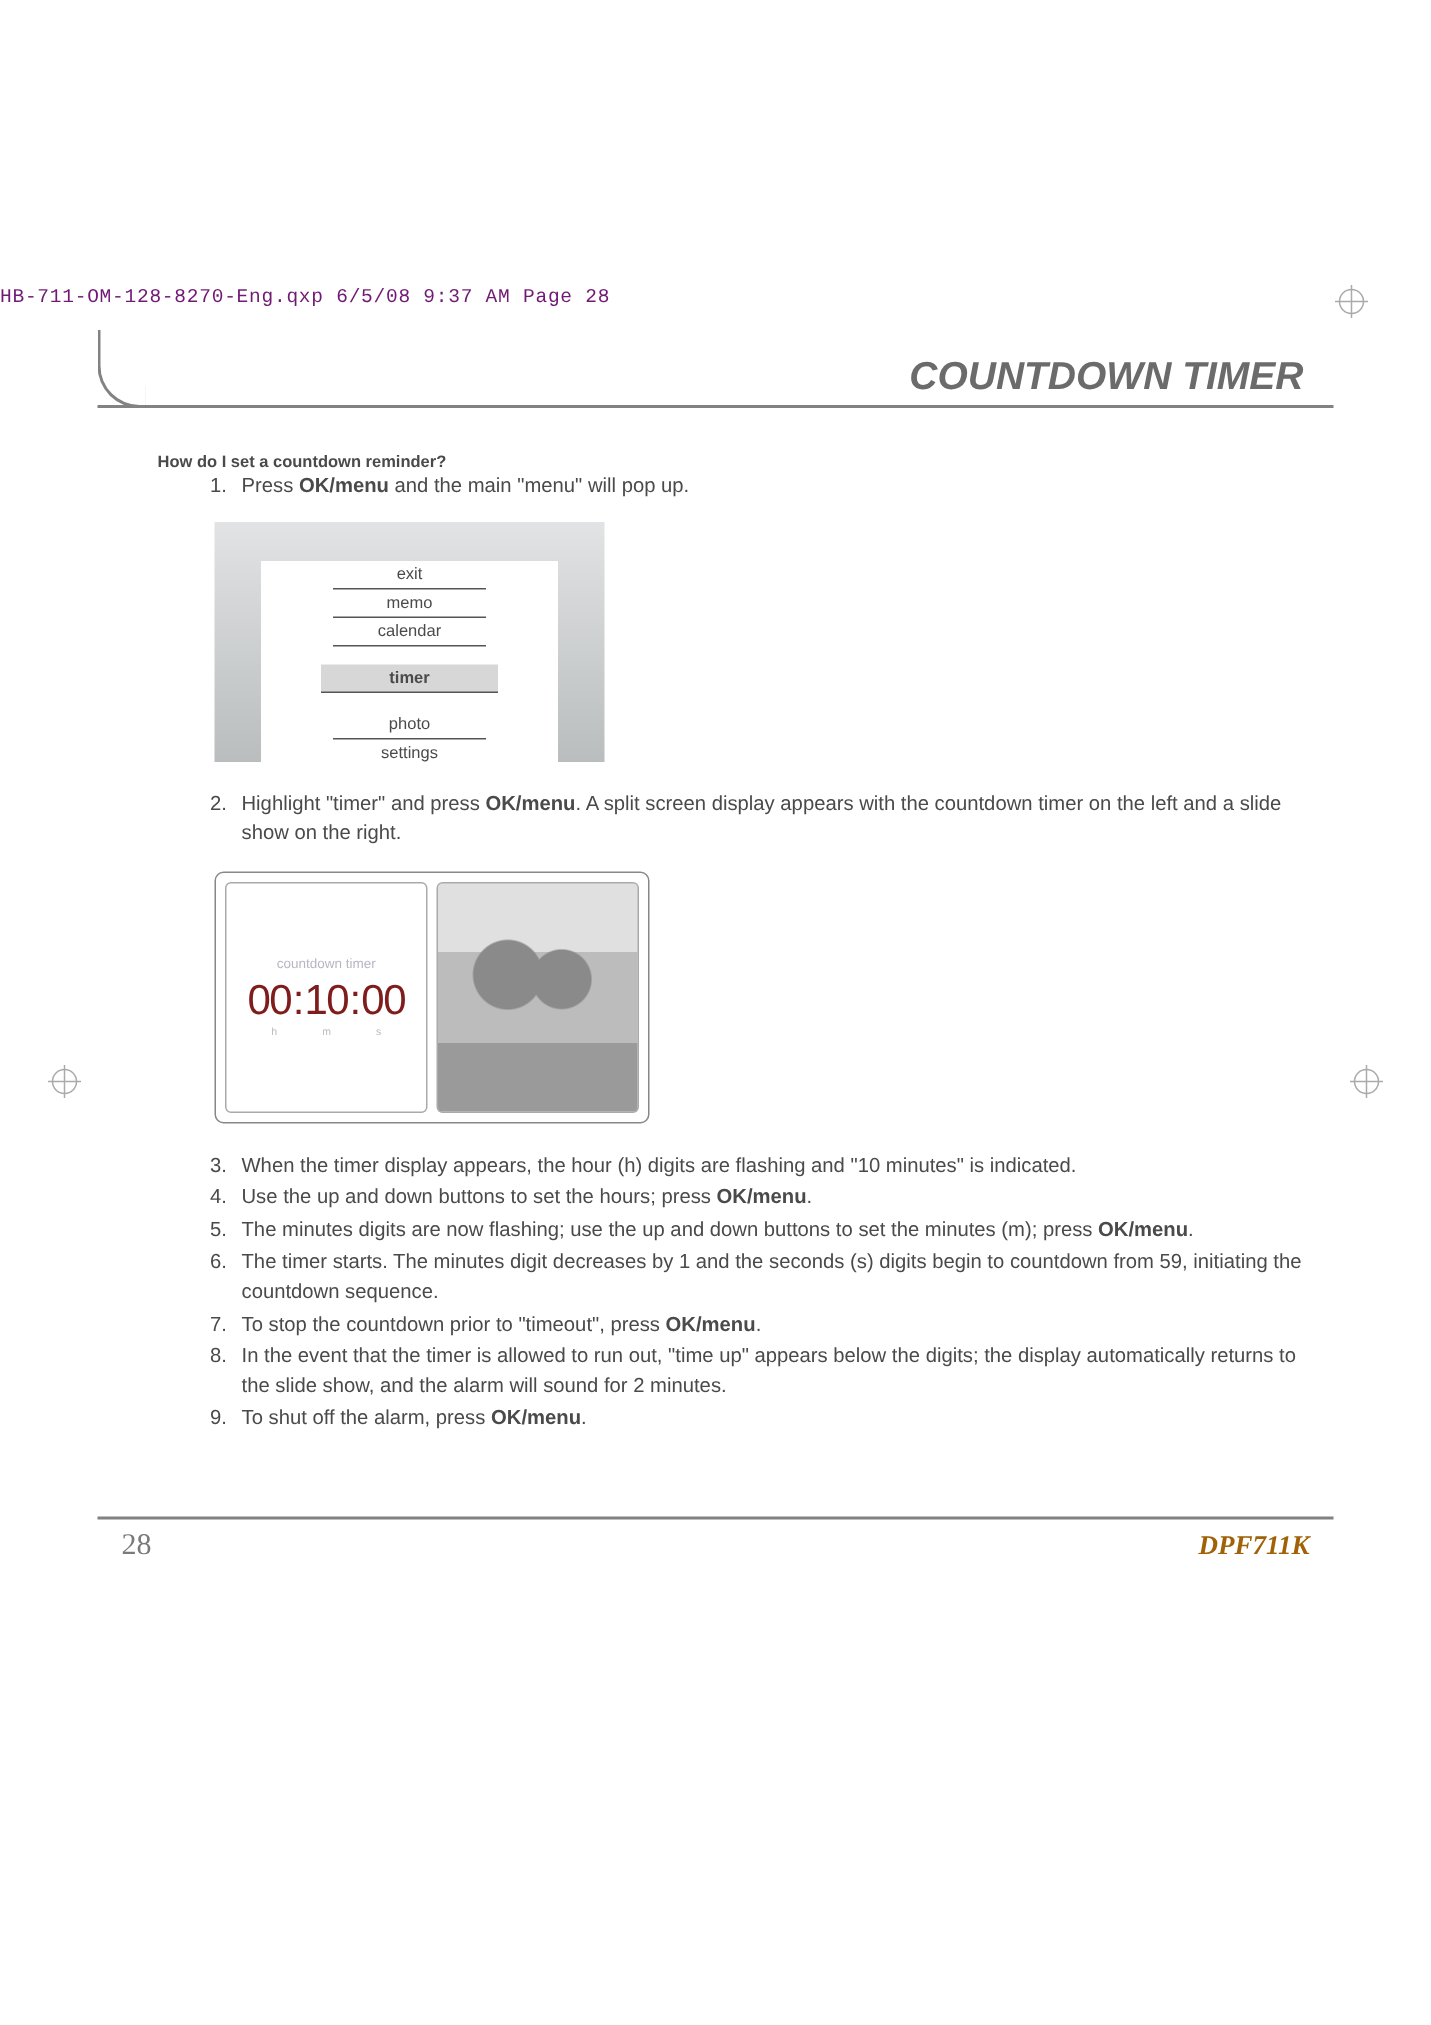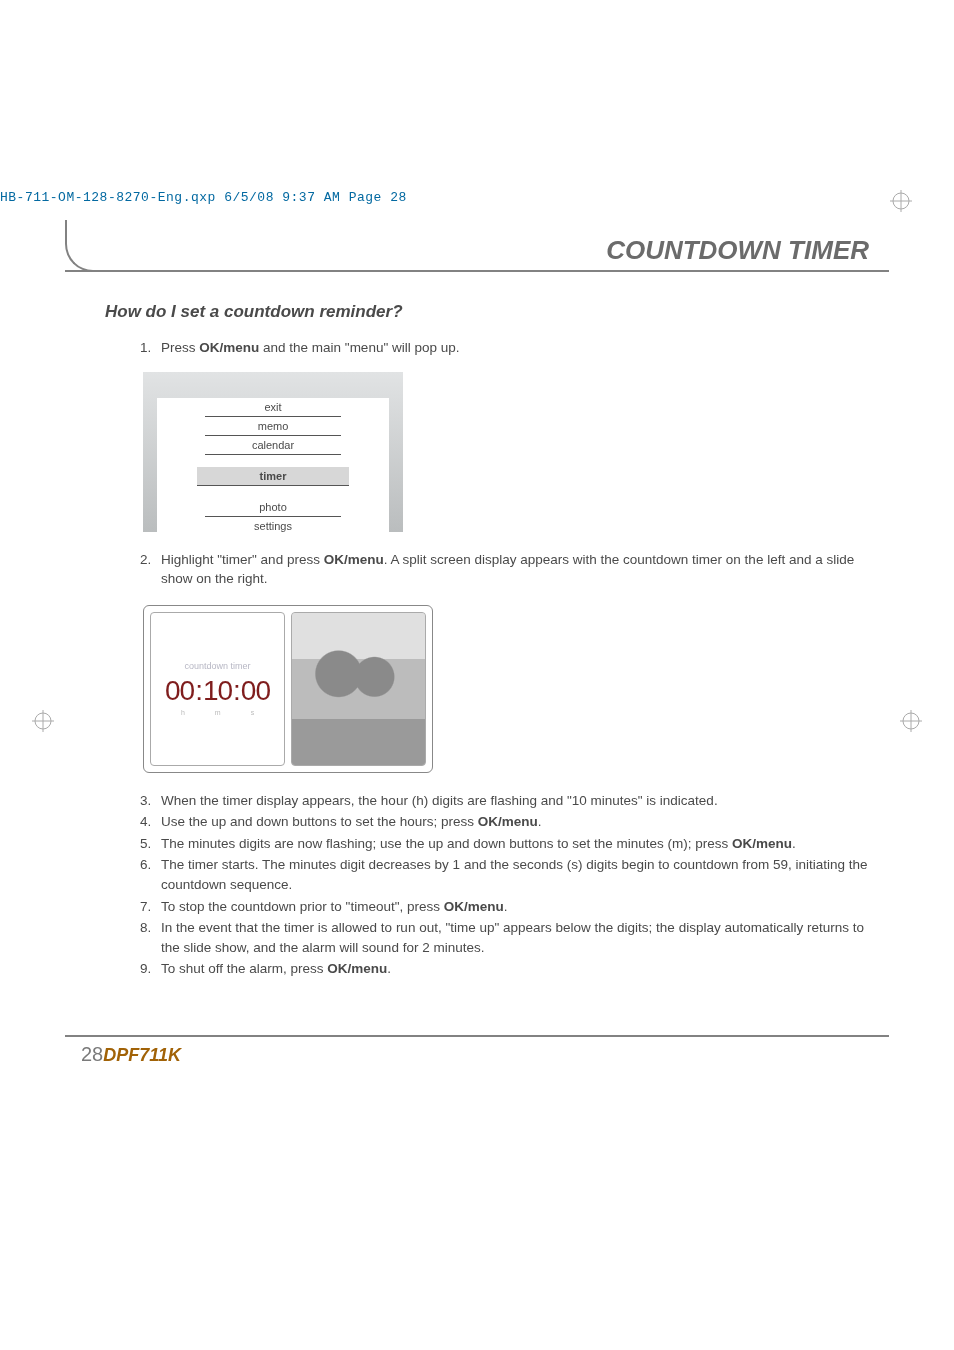--- a/index.html
+++ b/index.html
@@ -13,21 +13,21 @@
   .page-wrapper {
     padding: 180px 65px 0 65px;
     position: relative;
   }
   .crop-line {
     position: absolute;
     left: 0;
     top: 190px;
     font-family: "Courier New", monospace;
     font-size: 13px;
-    color: #0369a1;
+    color: #701a75;
     letter-spacing: 0.5px;
   }
   
   .regmark { position:absolute; width:22px; height:22px; }
   .regmark svg { width:22px; height:22px; }
   .regmark.tr { right: 42px; top: 190px; }
   .regmark.left { left: 32px; top: 710px; }
   .regmark.right { right: 32px; top: 710px; }
   .regmark.bottom { left: 466px; top: 1260px; }
 
@@ -68,45 +68,44 @@
     font-size: 26px;
     color: #6b6b6b;
     padding-right: 20px;
   }
 
   .body {
     margin-top: 30px;
     padding: 0 10px 0 40px;
   }
   .subhead {
-    font-style: italic;
     font-weight: bold;
-    font-size: 17px;
-    margin-bottom: 16px;
+    font-size: 11px;
+    margin-bottom: 0;
   }
   ol {
     padding-left: 50px;
     margin: 0;
     font-size: 13.5px;
     line-height: 1.45;
   }
   ol li { padding-left: 6px; margin-bottom: 2px;}
 
   
   .menu-screen {
     margin: 14px 0 18px 38px;
     width: 260px;
     height: 160px;
     background: linear-gradient(#e1e3e4, #babdbe);
     padding: 18px 0 0 0;
     box-sizing: border-box;
     position: relative;
   }
   .menu-box {
-    width: 232px;
+    width: 198px;
     margin: 8px auto 0 auto;
     background: #fff;
   }
   .menu-item {
     text-align: center;
     font-size: 11px;
     padding: 3px 0;
     border-bottom: 1px solid #555;
     margin: 0 48px;
   }
@@ -174,22 +173,24 @@
     filter: blur(0.4px);
   }
 
   
   .footer-rule {
     border-top: 2px solid #828282;
     margin-top: 56px;
   }
   .footer {
     display:flex;
+    justify-content: space-between;
     align-items: baseline;
     padding: 6px 16px 0 16px;
+    font-family: Liberation Serif, serif;
   }
   .page-num { font-size: 20px; color: #7a7a7a; }
   .model { font-style: italic; font-weight: bold; font-size: 18px; color: #a16207; }
 
   b { color: #4a4a4a; }
 </style>
 </head>
 <body>
 
 <div class="page-wrapper">

